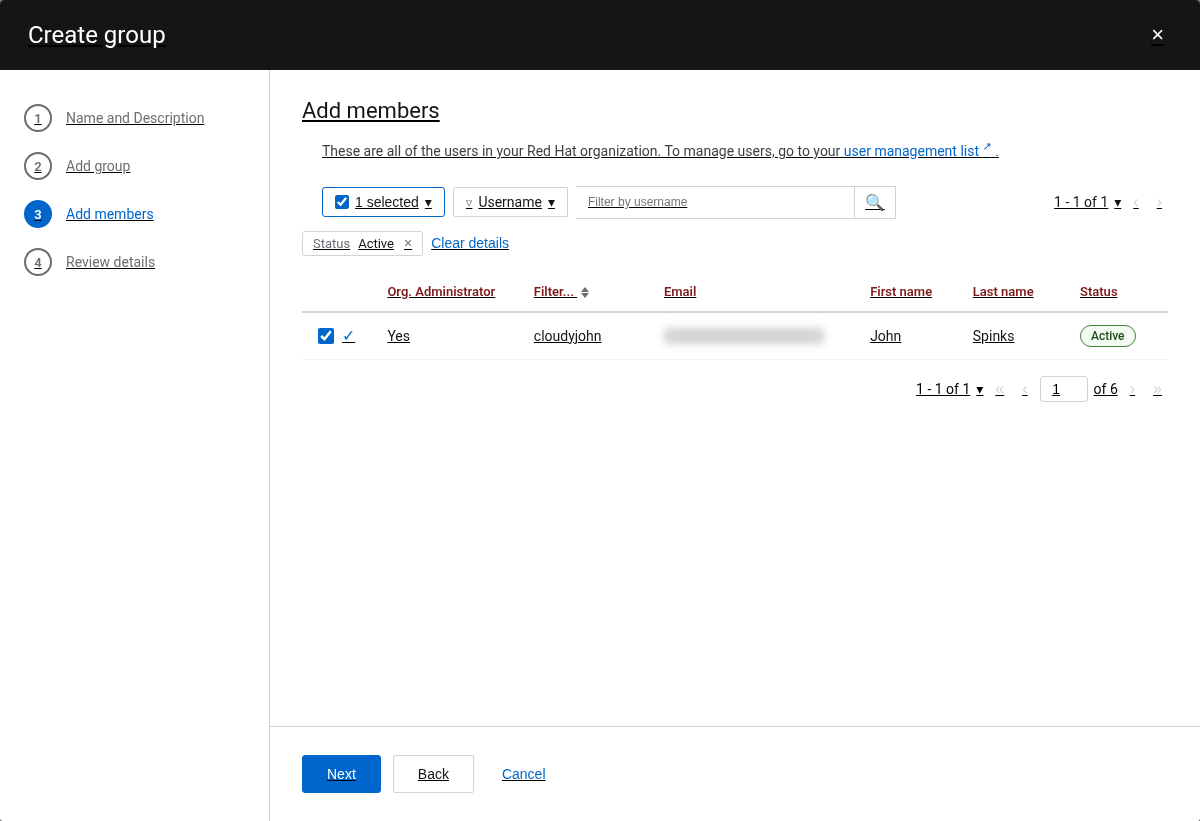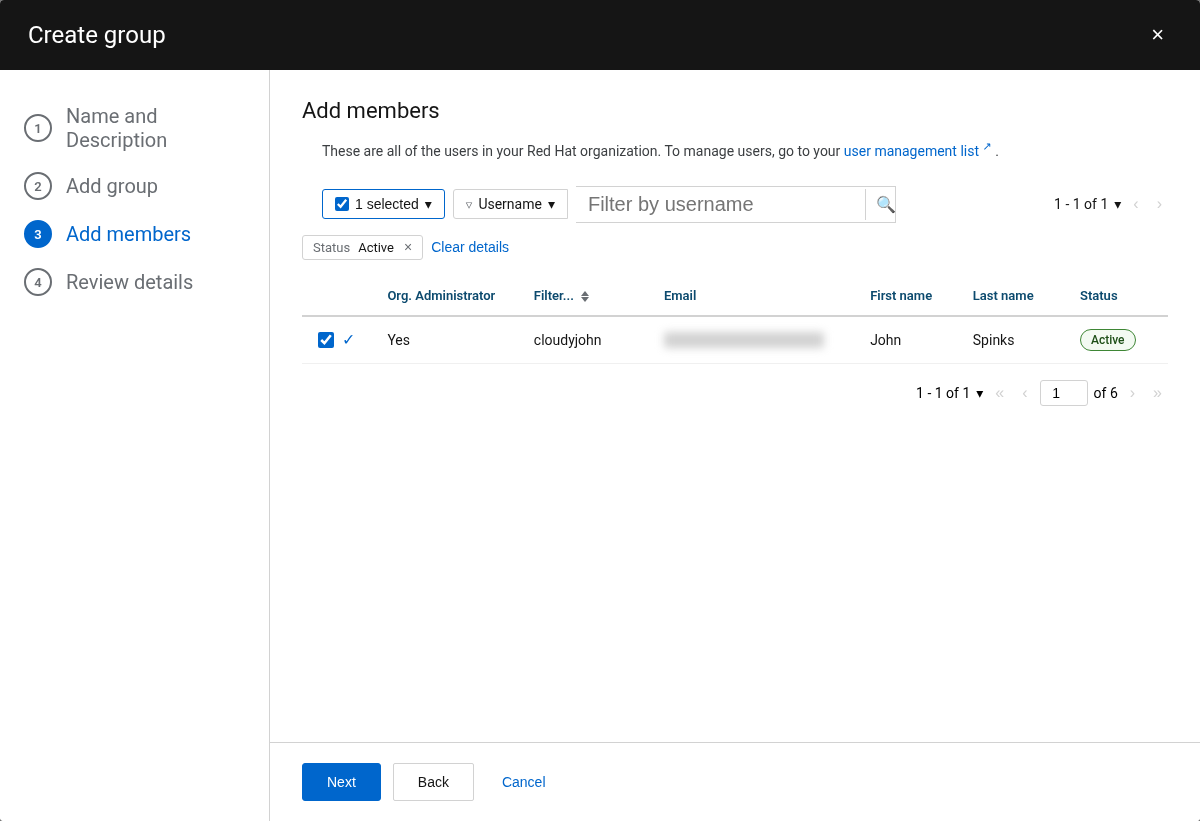--- a/index.html
+++ b/index.html
@@ -6,20 +6,21 @@
     body { font-family: -apple-system, BlinkMacSystemFont, 'Segoe UI', Roboto, sans-serif; font-size: 14px; background: #f0f0f0; }
 
     .modal-overlay {
       width: 1200px;
       height: 821px;
       background: rgba(0,0,0,0.5);
       display: flex;
       align-items: center;
       justify-content: center;
       overflow: hidden;
+      text-decoration: underline;
     }
 
     .modal {
       width: 1200px;
       height: 821px;
       background: #fff;
       display: flex;
       flex-direction: column;
       border-radius: 4px;
       overflow: hidden;
@@ -91,21 +92,21 @@
       border: 2px solid #6a6e73;
       display: flex;
       align-items: center;
       justify-content: center;
       font-size: 13px;
       font-weight: 600;
       flex-shrink: 0;
     }
 
     .step-label {
-      font-size: 20px;
+      font-size: 14px;
     }
 
     .content {
       flex: 1;
       display: flex;
       flex-direction: column;
       overflow: hidden;
       background: #fff;
     }
 
@@ -186,21 +187,21 @@
       border: 1px solid #d2d2d2;
       border-left: none;
       flex: 1;
       max-width: 320px;
     }
 
     .filter-input {
       border: none;
       outline: none;
       padding: 6px 12px;
-      font-size: 20px;
+      font-size: 12px;
       flex: 1;
       color: #7f1d1d;
     }
 
     .search-btn {
       background: none;
       border: none;
       border-left: 1px solid #d2d2d2;
       padding: 6px 10px;
       cursor: pointer;
@@ -276,21 +277,21 @@
     .data-table {
       width: 100%;
       border-collapse: collapse;
     }
 
     .data-table th {
       text-align: left;
       padding: 12px 16px;
       font-weight: 600;
       font-size: 13px;
-      color: #0c4a6e;
+      color: #7f1d1d;
       border-bottom: 2px solid #d2d2d2;
       background: #fff;
     }
 
     .data-table td {
       padding: 12px 16px;
       border-bottom: 1px solid #f0f0f0;
       font-size: 14px;
       color: #151515;
     }
@@ -403,21 +404,21 @@
       width: 48px;
       padding: 4px 8px;
       border: 1px solid #d2d2d2;
       border-radius: 3px;
       text-align: center;
       font-size: 14px;
     }
 
     .modal-footer {
       border-top: 1px solid #d2d2d2;
-      padding: 20px 32px;
+      padding: 28px 32px;
       display: flex;
       align-items: center;
       gap: 12px;
       background: #fff;
       flex-shrink: 0;
     }
 
     .btn-primary {
       background: #0066cc;
       color: #fff;

